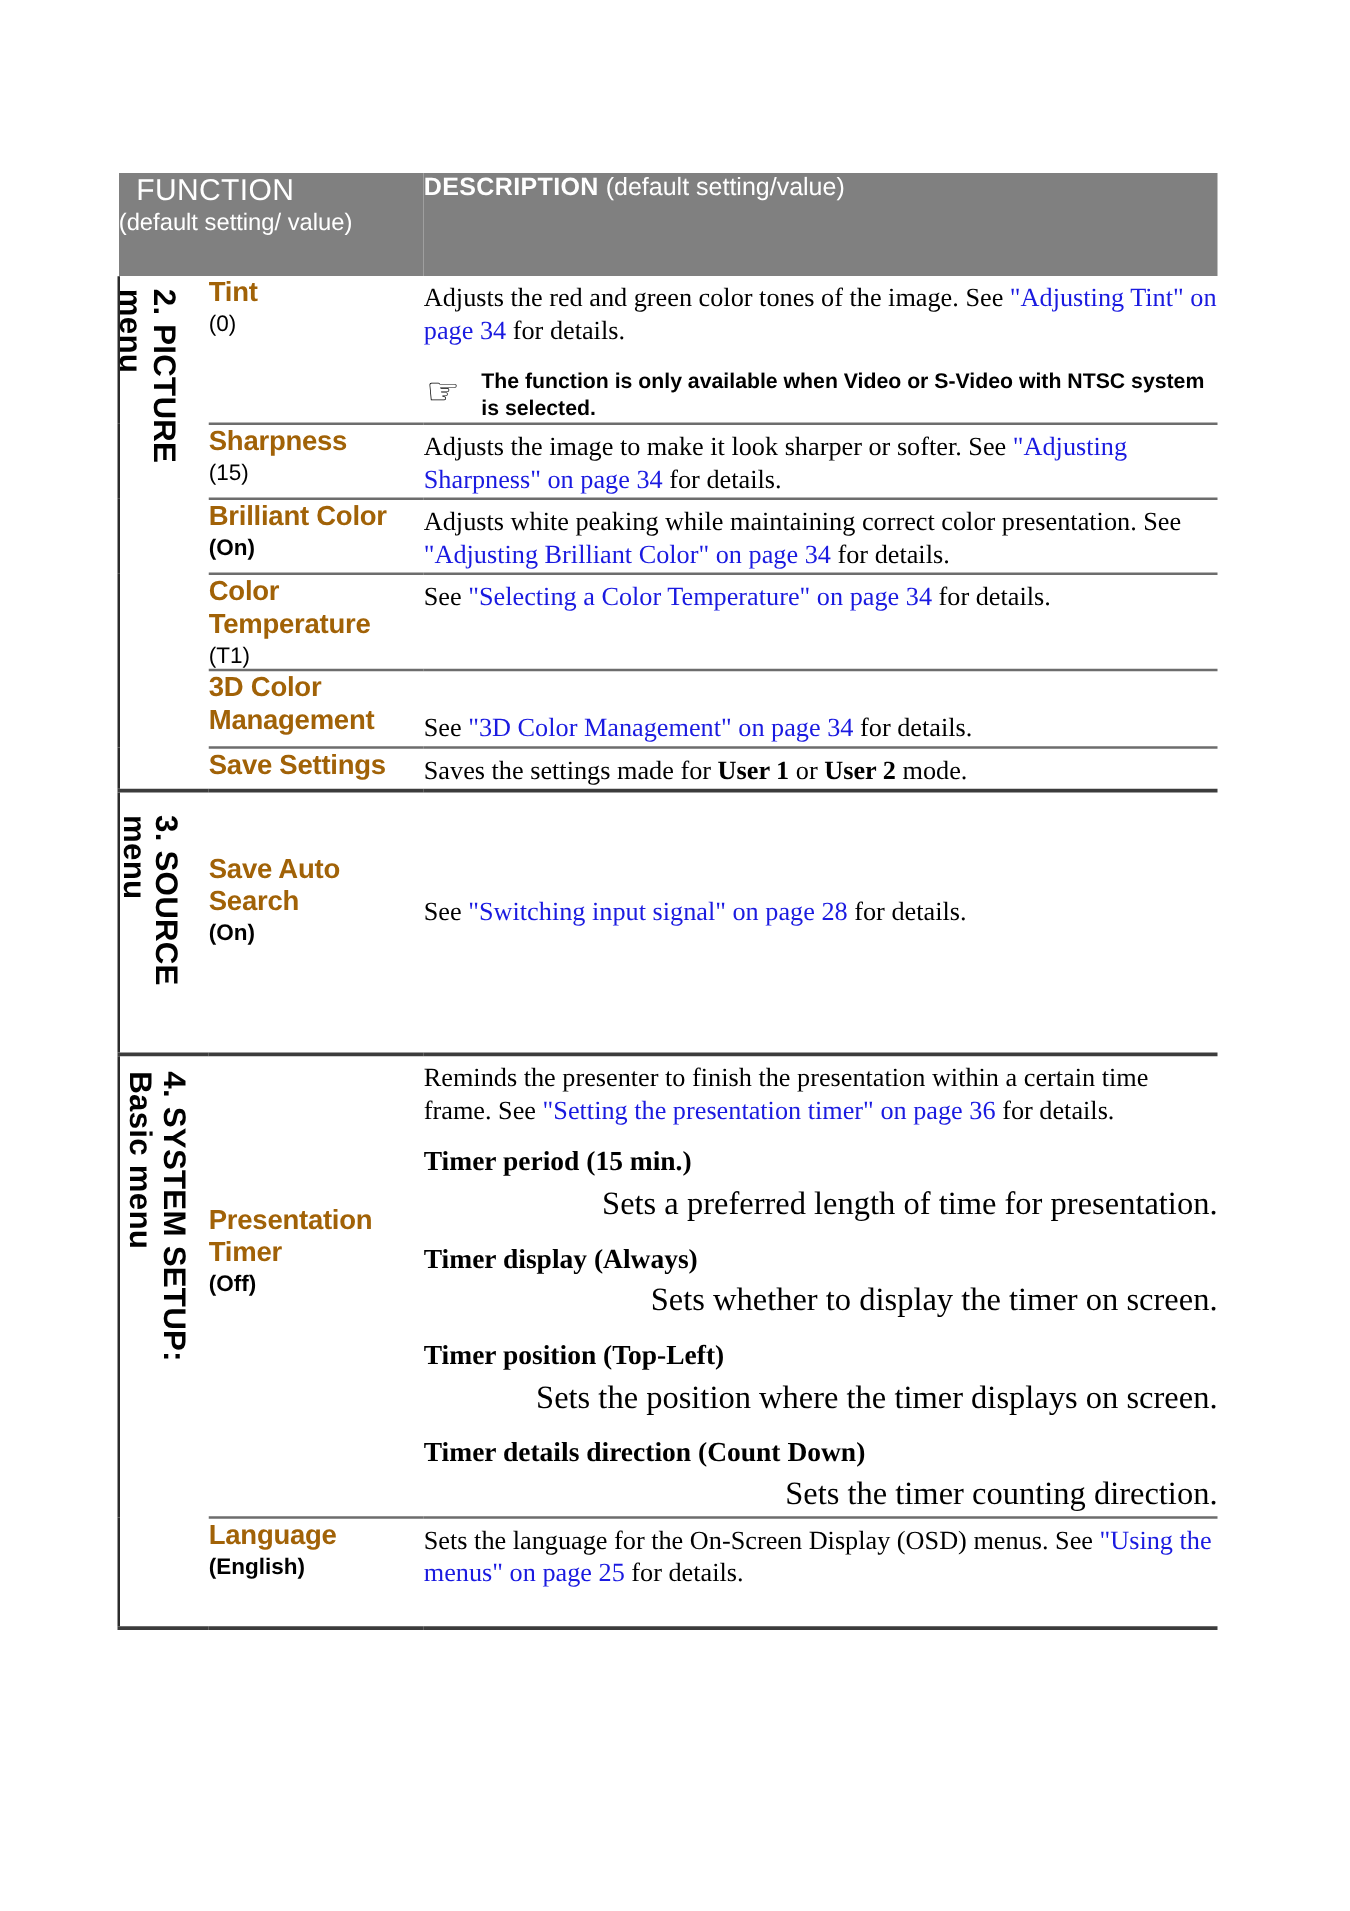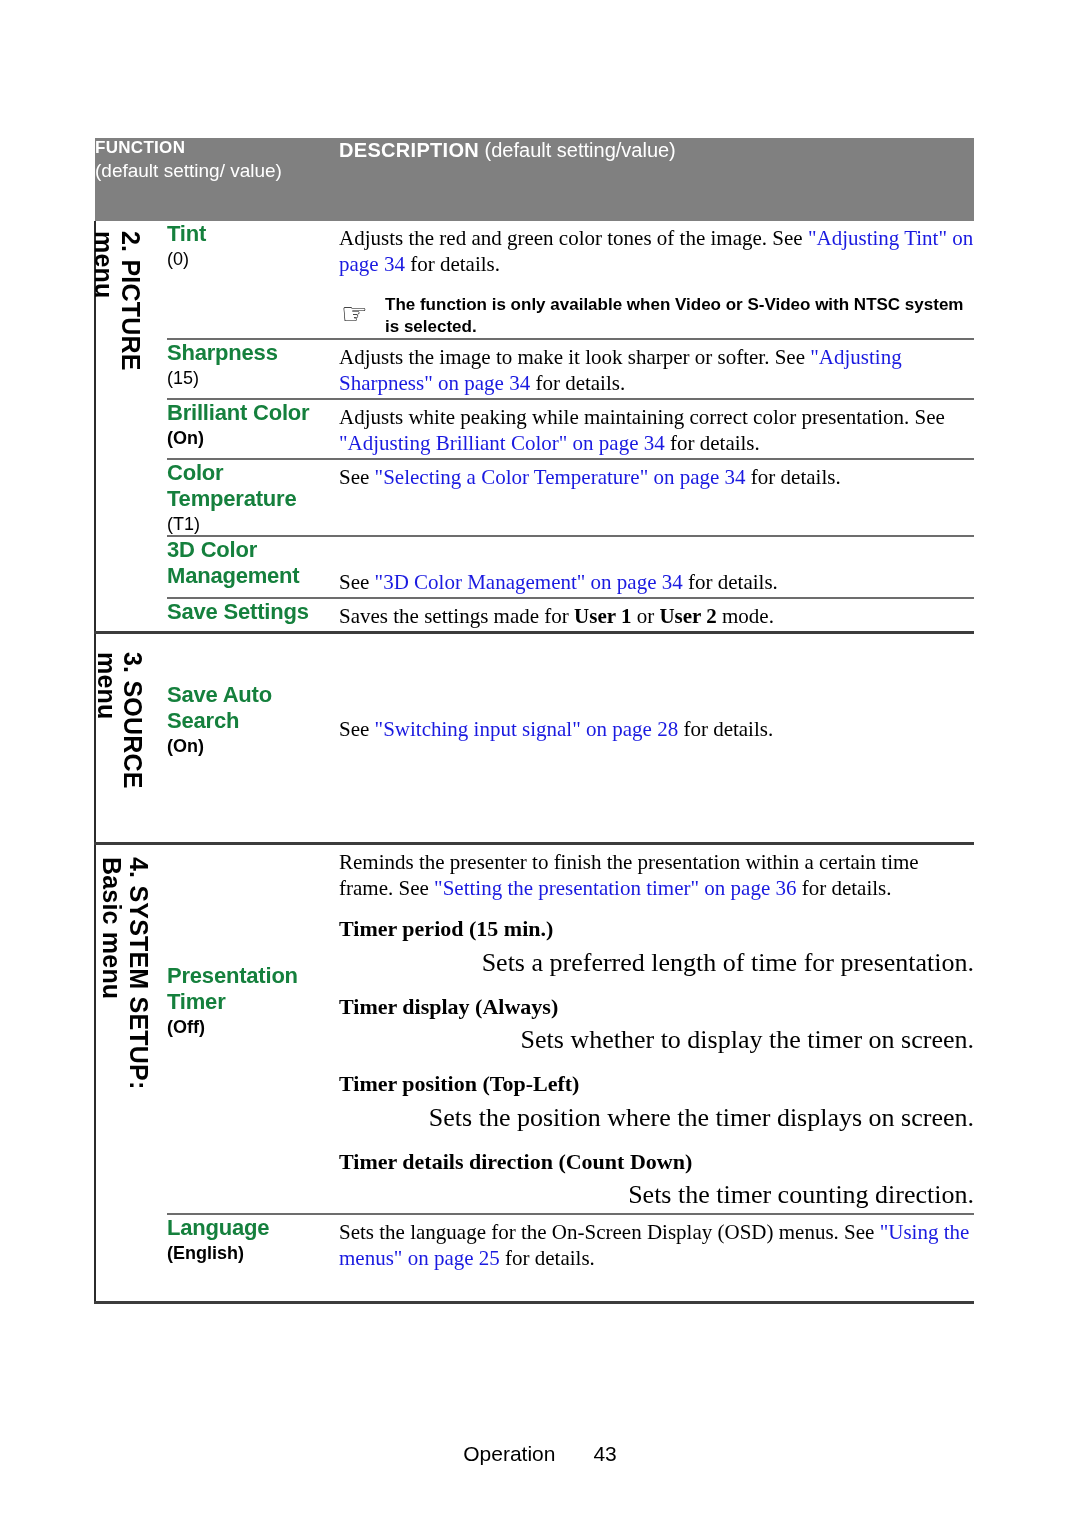--- a/index.html
+++ b/index.html
@@ -51,24 +51,25 @@
     border-top: 3px solid #303030;
     border-bottom: 3px solid #303030;
     height: 83px;
     position: relative;
   }
   .hdr-func {
     padding: 12px 8px 0 10px;
     line-height: 1.22;
   }
   .hdr-func .big {
-    font-size: 17px;
-    font-weight: bold;
+    font-size: 24px;
+    font-weight: normal;
     letter-spacing: .3px;
     display: block;
+    padding-left: 14px;
   }
   .hdr-func .small {
     font-size: 19px;
     font-weight: normal;
     display: block;
   }
   .hdr-divider {
     border-left: 2px solid #3a3a3a;
     margin-left: 16px;
   }
@@ -86,21 +87,21 @@
   
   .fn-cell {
     border-left: 2px solid #2b2b2b;
     border-right: 2px solid #2b2b2b;
     padding: 10px 6px 8px 12px;
     position: relative;
   }
   .fn-name {
     font-size: 22px;
     font-weight: bold;
-    color: #15803d;
+    color: #a16207;
     line-height: 1.18;
     letter-spacing: -0.2px;
   }
   .fn-default {
     font-size: 18px;
     font-weight: normal;
     color: #000;
     margin-top: 2px;
     line-height: 1.2;
   }
@@ -371,17 +372,14 @@
         </td>
       </tr>
 
       <tr class="tbl-bottom">
         <td colspan="3" style="height:0"></td>
       </tr>
 
     </tbody>
   </table>
 
-  <div class="footer">
-    <span class="ft-label">Operation</span><span>43</span>
-  </div>
 
 </div>
 
 </body></html>

